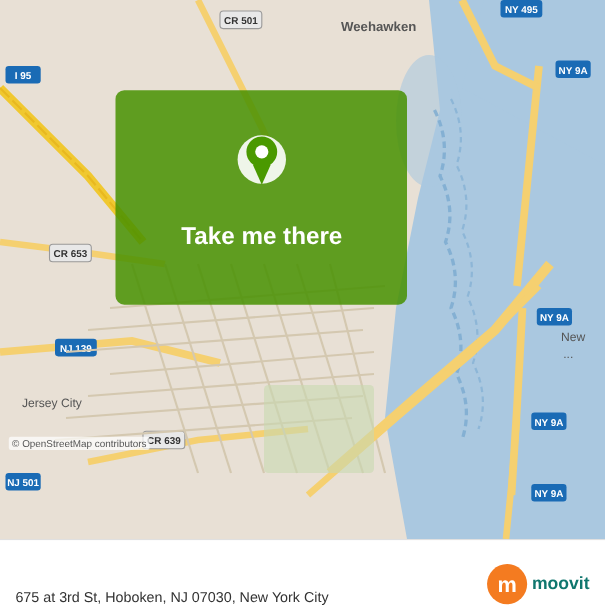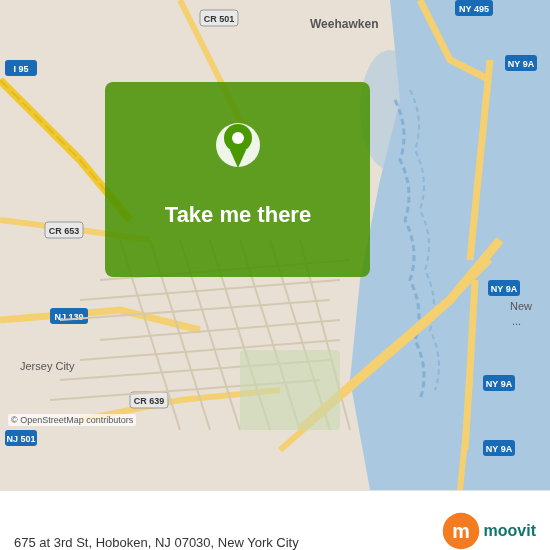--- a/index.html
+++ b/index.html
@@ -52,21 +52,21 @@
       gap: 4px;
     }
 
     .moovit-m {
       width: 38px;
       height: 38px;
     }
 
     .openstreetmap-credit {
       position: absolute;
-      bottom: 64px;
+      bottom: 81px;
       left: 8px;
       font-size: 9px;
       color: #555;
       background: rgba(255,255,255,0.7);
       padding: 1px 3px;
       border-radius: 2px;
     }
   </style>
 </head>
 <body>

